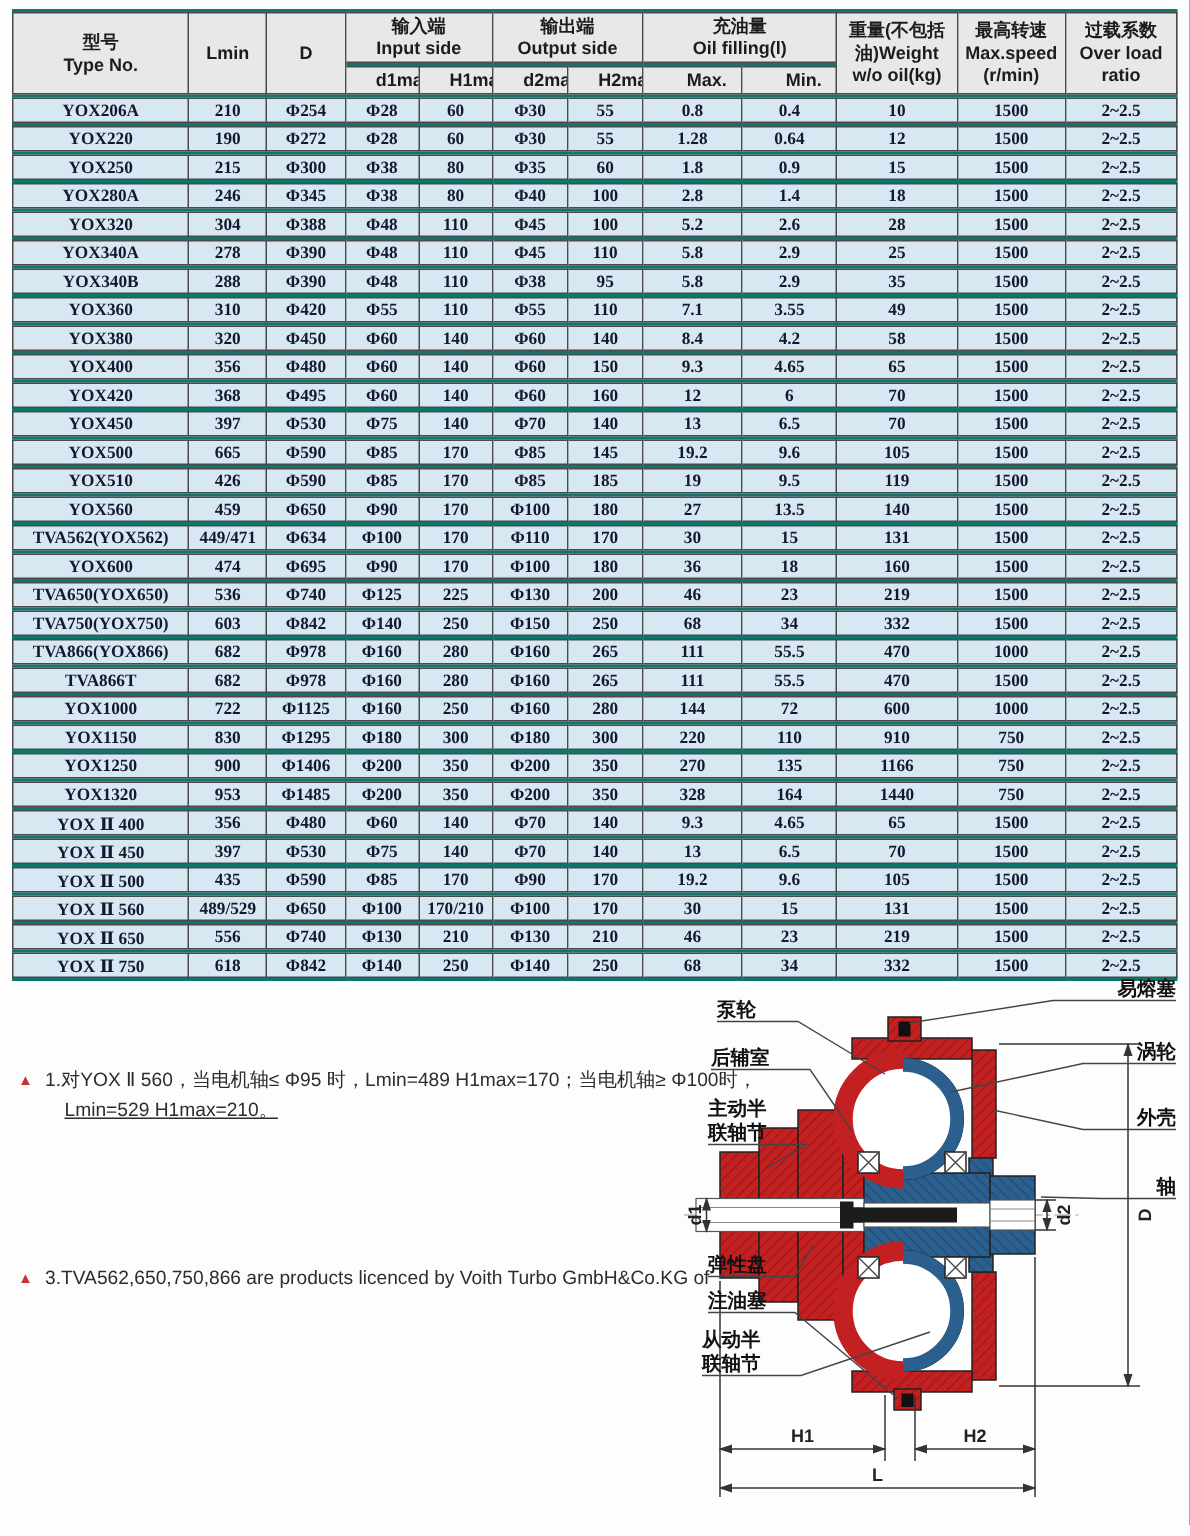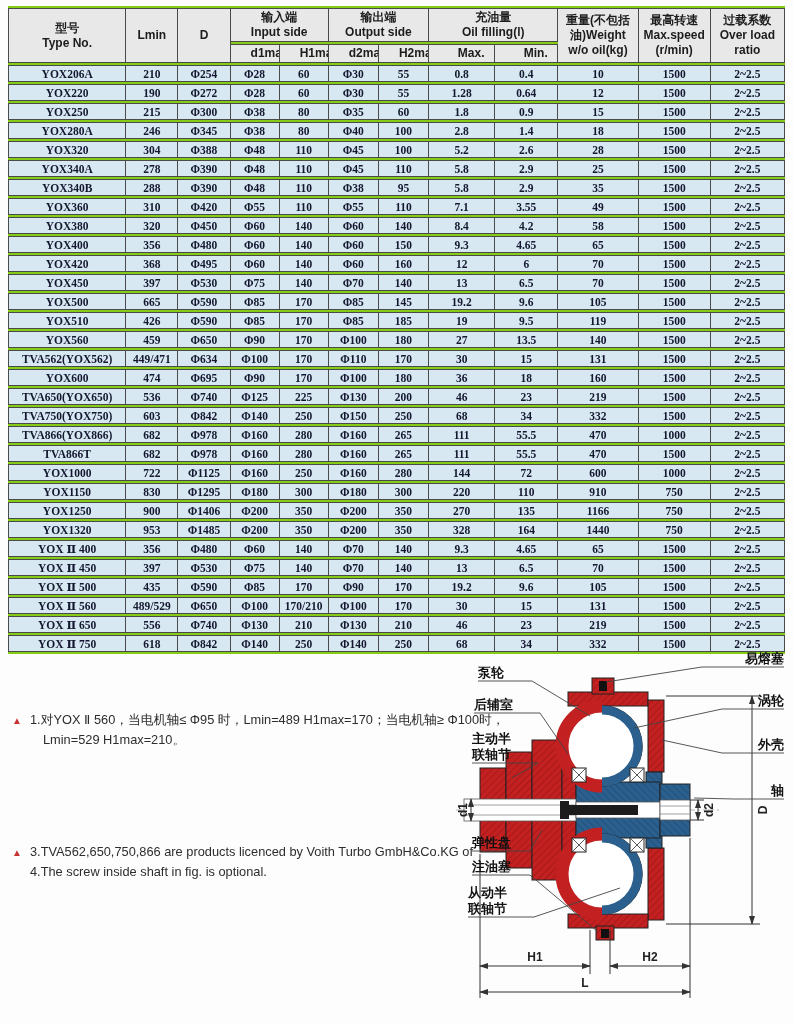--- a/index.html
+++ b/index.html
@@ -4,21 +4,21 @@
 <style>
   html,body { margin:0; padding:0; }
   body {
     width:793px; height:1024px; position:relative; background:#fdfdfd; overflow:hidden;
     font-family:"Liberation Sans","DejaVu Sans",sans-serif;
   }
   
   .spec-wrap { position:absolute; left:8px; top:6px; width:777px; }
   table.spec {
     width:777px; table-layout:fixed;
-    border-collapse:separate; border-spacing:0 2px; background:#84cc16;
+    border-collapse:separate; border-spacing:0 2px; background:#0f766e;
   }
   .spec th, .spec td {
     border:1px solid #4a4a4a; border-left:none;
     overflow:hidden; white-space:nowrap; text-align:center; vertical-align:middle;
     padding:0 1px; box-sizing:border-box;
   }
   .spec .lead { border-left:1px solid #4a4a4a; }
   .spec thead th {
     background:#e8e8e8; color:#1c1c1c; font-weight:bold;
     font-size:12px; line-height:1.25;
@@ -31,21 +31,21 @@
     font-weight:bold; font-size:11.5px; height:17px;
   }
   
   .note-block { position:absolute; width:446px; color:#2d2d2d; font-size:12.8px; line-height:1.6; }
   .note-cn { left:30px; top:710px; }
   .note-en { left:30px; top:842px; }
   .note-marker {
     position:absolute; left:-18px; top:3px; color:#c93232; font-size:10px;
   }
   .note-line { white-space:nowrap; }
-  .note-line.cont { padding-left:13px; }
+  .note-line.cont { padding-left:13px;text-decoration:underline; }
   
   .diagram { position:absolute; left:450px; top:648px; }
   .dlabel { font-size:13px; font-weight:bold; fill:#111;
             font-family:"Liberation Sans","DejaVu Sans",sans-serif; }
   .dim    { font-size:12px; font-weight:bold; fill:#222;
             font-family:"Liberation Sans","DejaVu Sans",sans-serif; }
   .ldr  { stroke:#444; stroke-width:0.9; fill:none; }
   .dline{ stroke:#333; stroke-width:1; fill:none; }
 </style>
 </head>
@@ -553,21 +553,20 @@
 
 <div class="note-block note-cn">
   <span class="note-marker">▲</span>
   <div class="note-line">1.对YOX Ⅱ 560，当电机轴≤ Φ95 时，Lmin=489 H1max=170；当电机轴≥ Φ100时，</div>
   <div class="note-line cont">Lmin=529 H1max=210。</div>
 </div>
 
 <div class="note-block note-en">
   <span class="note-marker">▲</span>
   <div class="note-line">3.TVA562,650,750,866 are products licenced by Voith Turbo GmbH&amp;Co.KG of</div>
-  <div class="note-line">4.The screw inside shaft in fig. is optional.</div>
 </div>
 
 <svg class="diagram" width="341" height="376" viewBox="0 0 341 376">
   <defs>
     <pattern id="hred" width="5" height="5" patternUnits="userSpaceOnUse" patternTransform="rotate(45)">
       <rect width="5" height="5" fill="#c32121"></rect>
       <line x1="0" y1="0" x2="0" y2="5" stroke="#9e1414" stroke-width="1.4"></line>
     </pattern>
     <pattern id="hblue" width="5" height="5" patternUnits="userSpaceOnUse" patternTransform="rotate(-45)">
       <rect width="5" height="5" fill="#2b5f8e"></rect>

